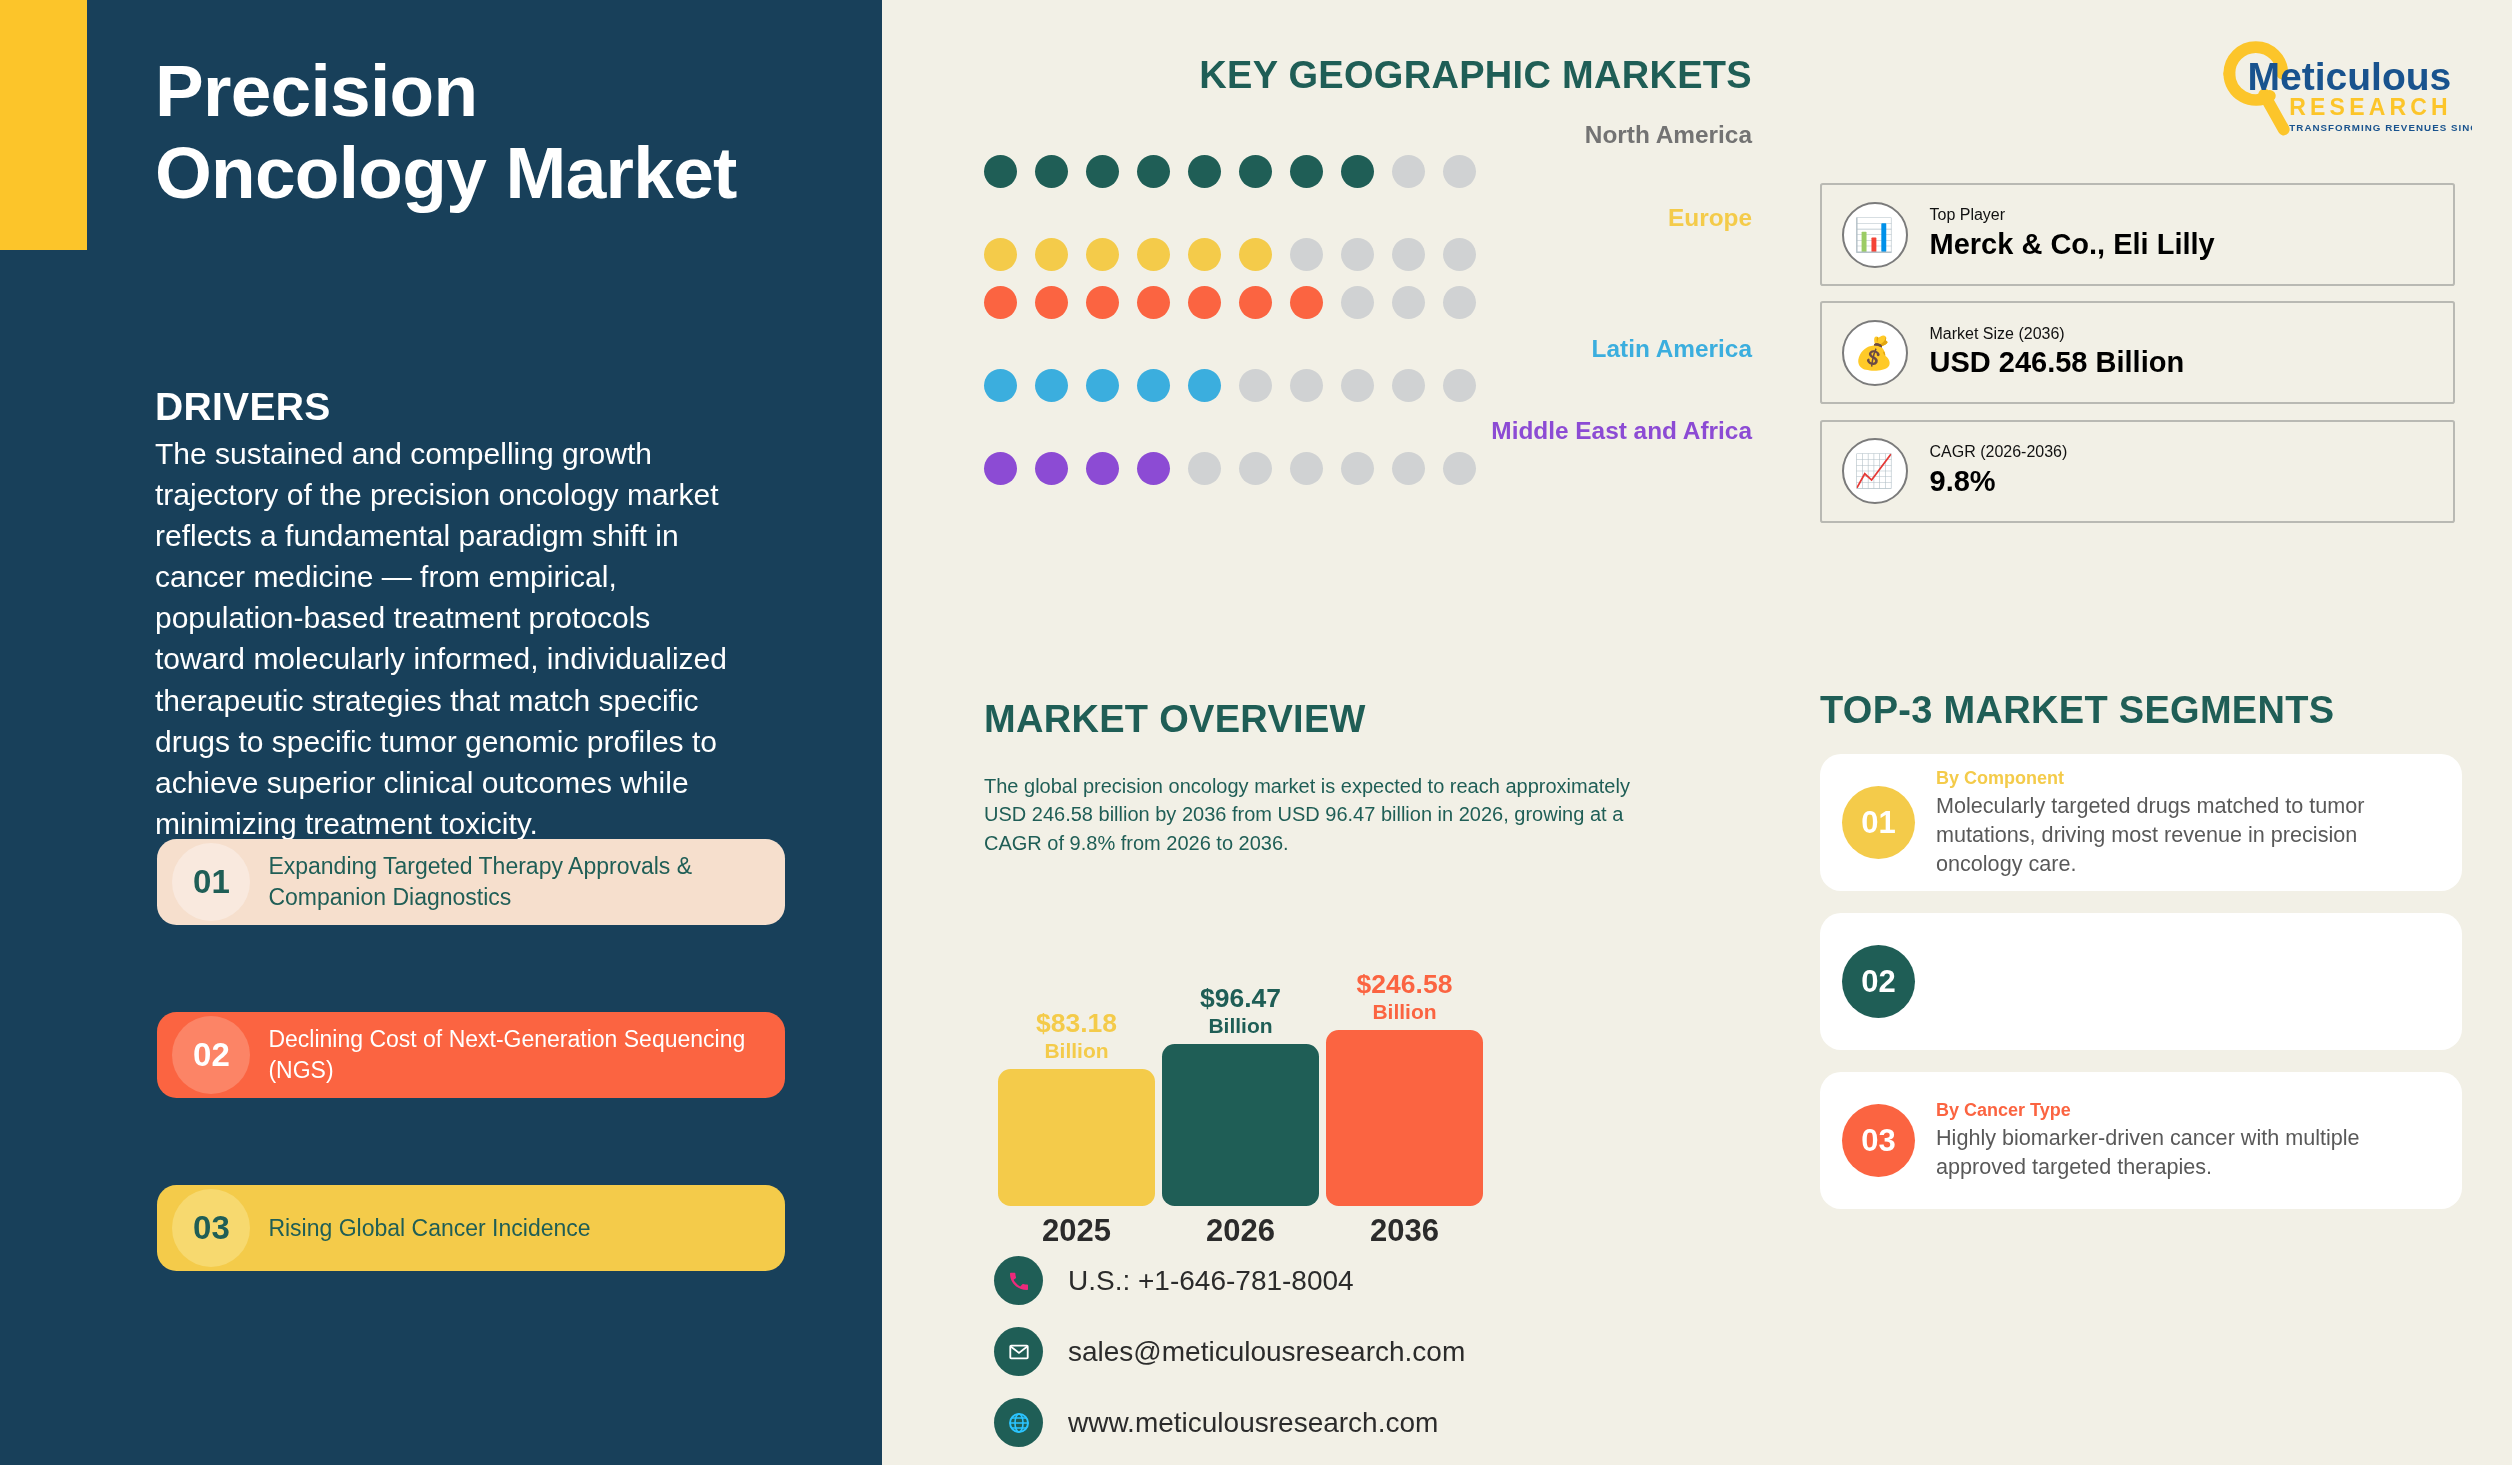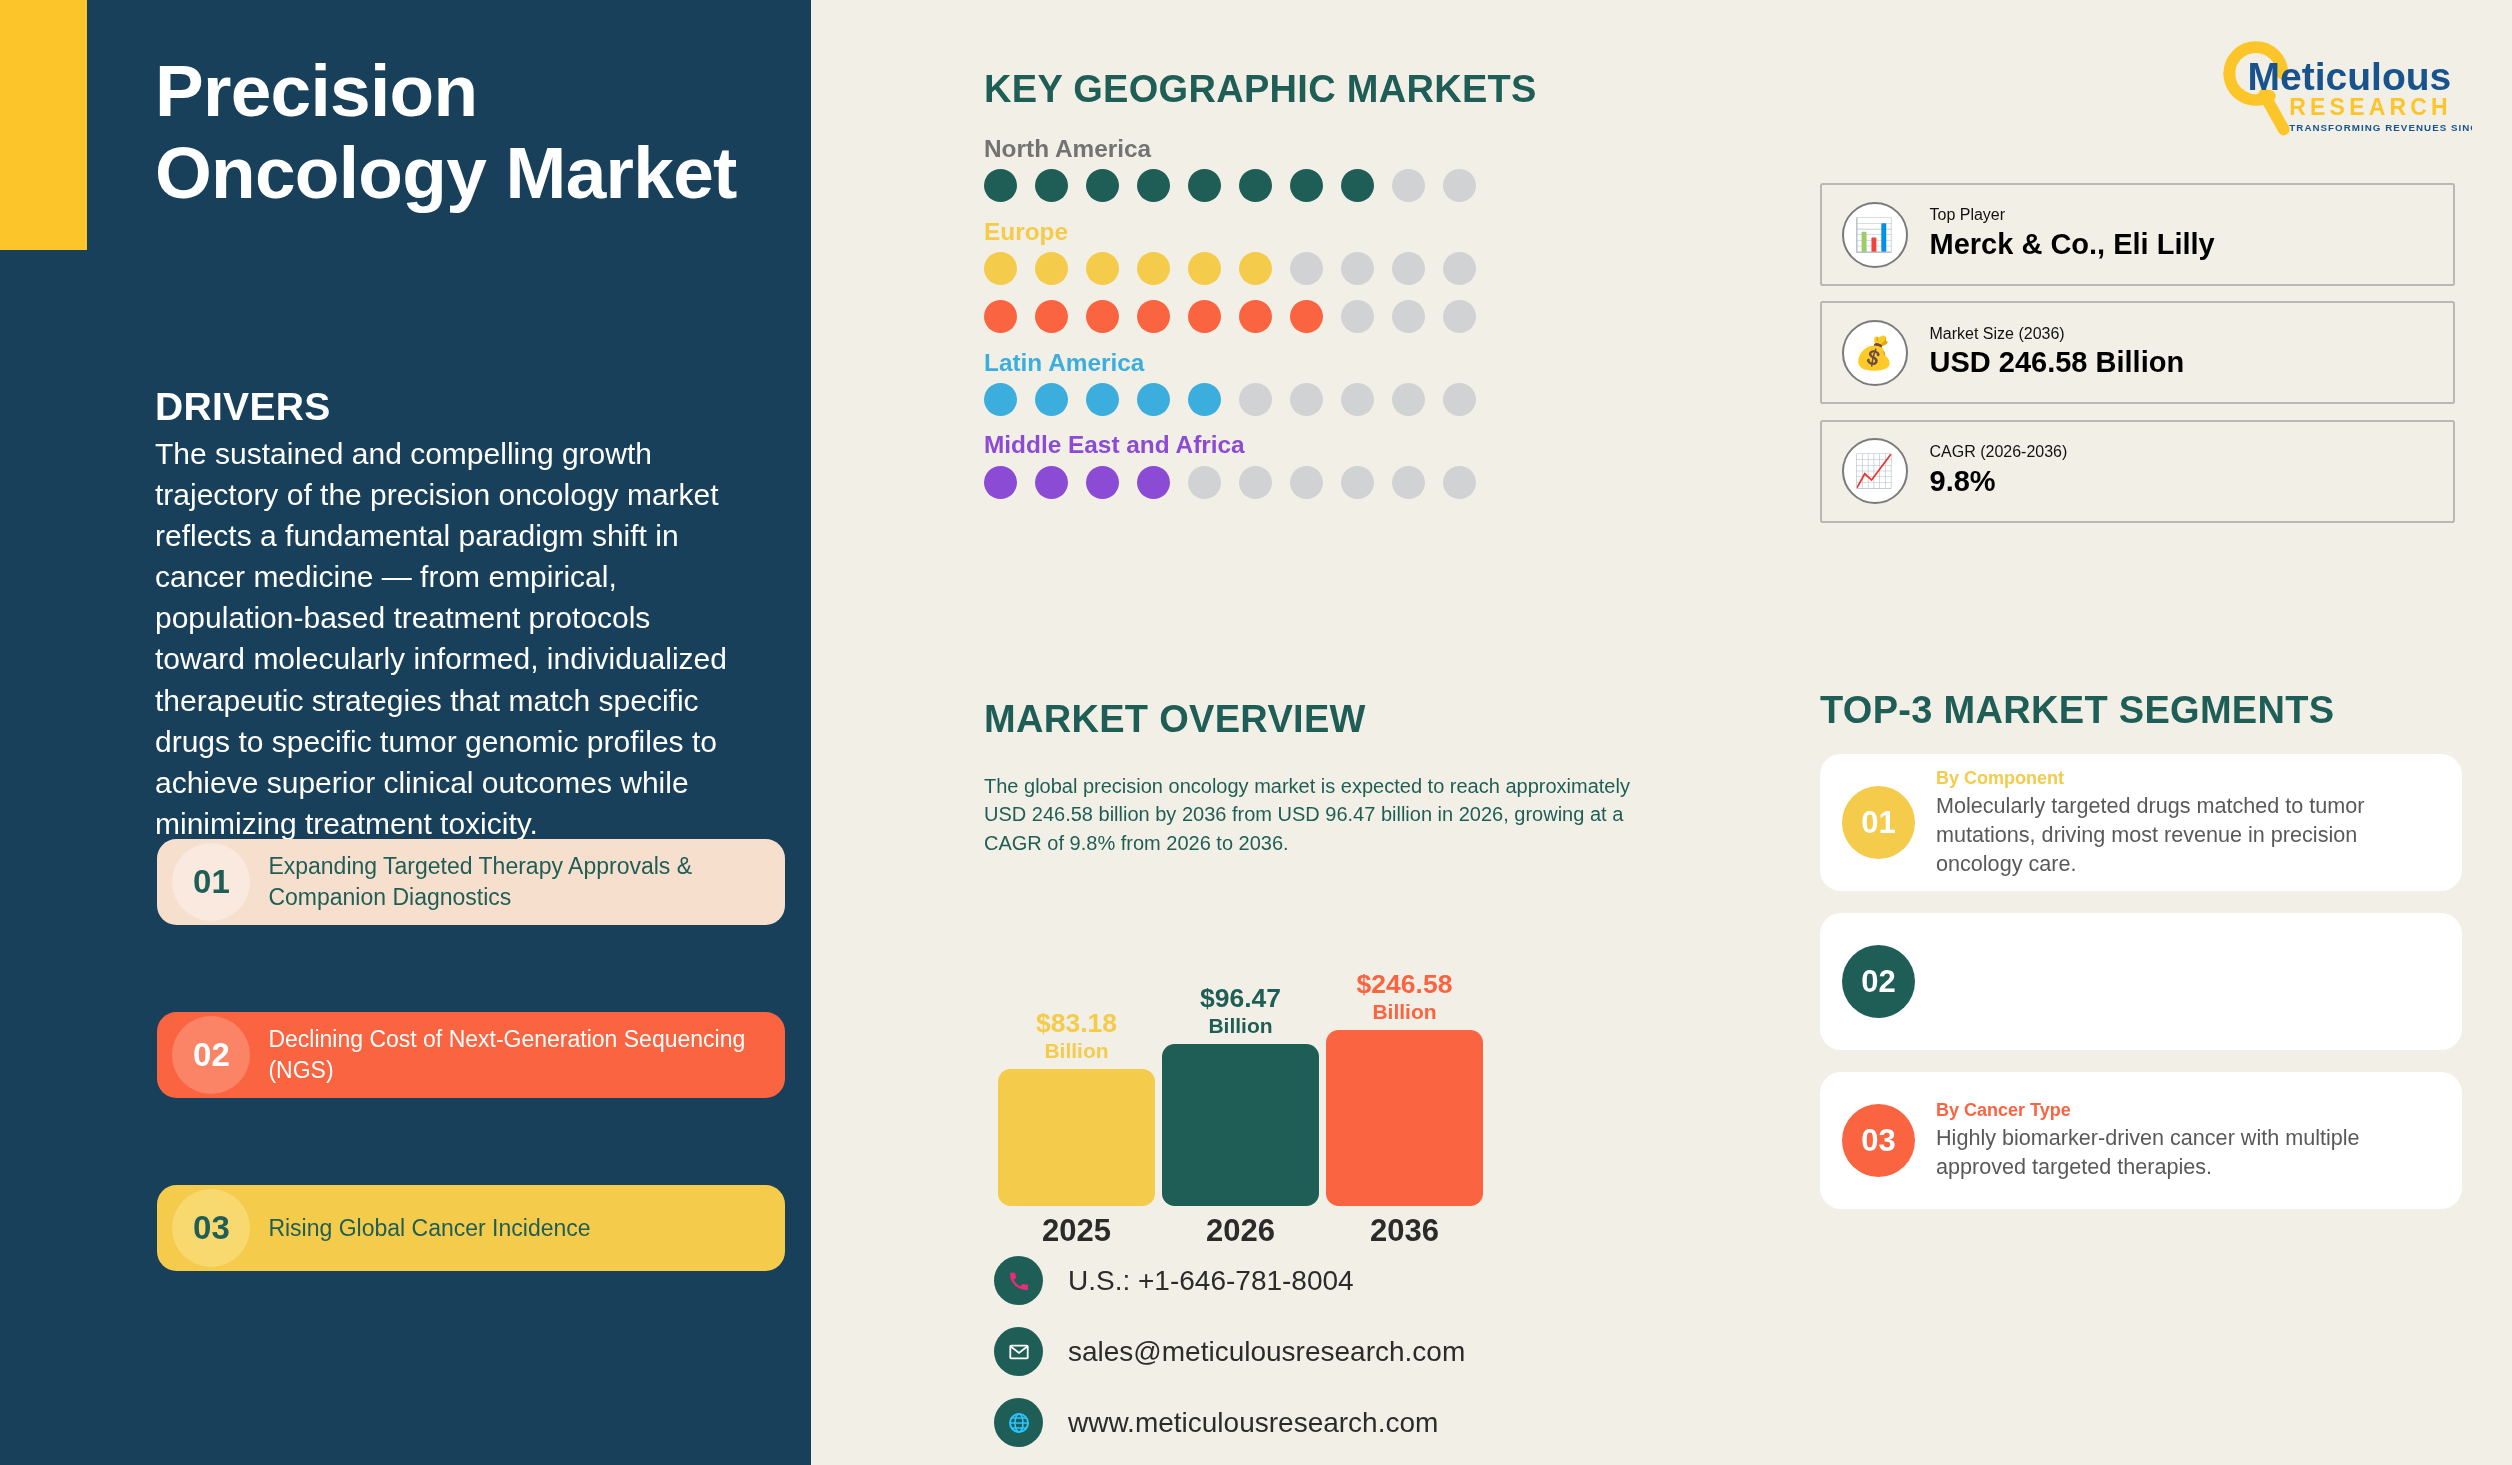--- a/index.html
+++ b/index.html
@@ -10,21 +10,21 @@
     background: #F2F0E6;
     font-family: "Liberation Sans", sans-serif;
     overflow: hidden;
     position: relative;
   }
 
   
   #left-panel {
     position: absolute;
     left: 0; top: 0;
-    width: 811px; height: 1465px;
+    width: 882px; height: 1465px;
     background: #18405A;
   }
   #accent-bar {
     position: absolute;
     left: 0; top: 0;
     width: 87px; height: 250px;
     background: #FCC52A;
   }
   #main-title {
     position: absolute;
@@ -85,21 +85,21 @@
 
   #driver-2 { top: 1012px; height: 86px; background: #FB6441; }
   #driver-2 .driver-badge { background: #FC8466; color: #FFFFFF; }
   #driver-2 .driver-text { color: #FFFFFF; }
 
   #driver-3 { top: 1185px; height: 86px; background: #F4CB4A; }
   #driver-3 .driver-badge { background: #F7D96F; color: #1F5E56; }
   #driver-3 .driver-text { color: #1F5E56; }
 
   
-  #geo-section { position: absolute; left: 984px; top: 68px; width: 768px; }
+  #geo-section { position: absolute; left: 984px; top: 54px; width: 768px; text-align: right; }
   #geo-heading {
     color: #1F5E56;
     font-size: 38px;
     font-weight: bold;
     letter-spacing: 0.3px;
     margin-bottom: 24px;
   }
   .geo-row { margin-bottom: 15.4px; }
   .geo-label { font-size: 24.4px; font-weight: bold; margin-bottom: 6.3px; }
   .geo-dots { display: flex; gap: 18px; }

